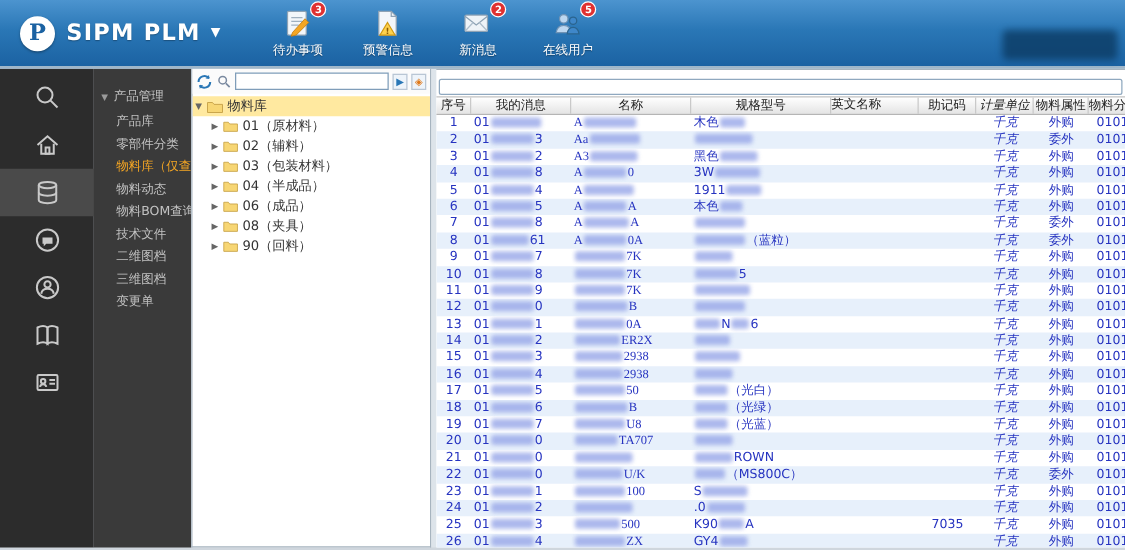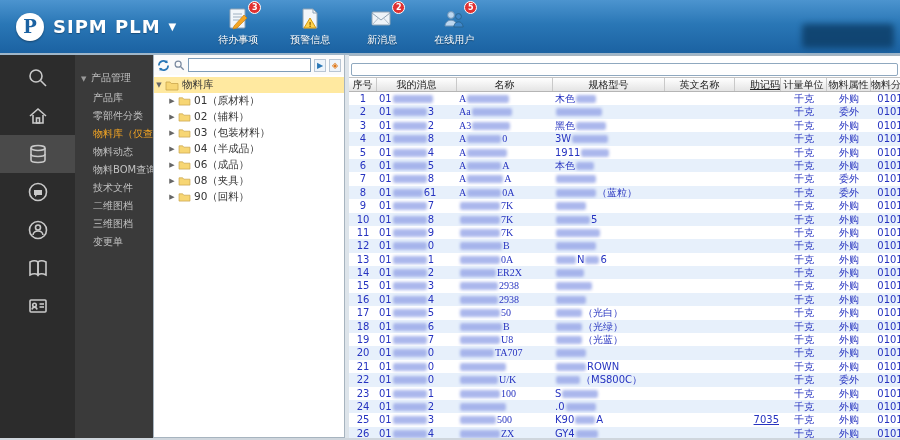--- a/index.html
+++ b/index.html
@@ -77,22 +77,22 @@
   .grid-header { display:flex; height:15px; line-height:14px;
     background:linear-gradient(#ffffff,#e4e4e4); border-top:1px solid #c2c2c2;
     border-bottom:1px solid #b5b5b5; color:#222; }
   .gh-cell { border-right:1px solid #c9c9c9; text-align:center; overflow:hidden;
     white-space:nowrap; flex:none; cursor:pointer; }
   .grid-body { overflow:hidden; }
   .grid-row { display:flex; height:13.4px; line-height:13px; color:#2633c0; cursor:pointer; }
   .grid-row:nth-child(even) { background:#e7f0fb; }
   .g-cell { flex:none; overflow:hidden; white-space:nowrap; padding:0 2px; }
   .c0{width:28px;text-align:center;} .c1{width:80px;} .c2{width:96px;font-family:Liberation Serif, serif;} .c3{width:112px;}
-  .c4{width:70px;text-align:center;} .c5{width:46px;text-align:right;text-decoration:underline;}
-  .c6{width:46px;text-align:center;} .c7{width:44px;text-align:center;} .c8{width:38px;text-align:center;}
+  .c4{width:70px;text-align:left;font-family:Liberation Mono, monospace;} .c5{width:46px;text-align:center;}
+  .c6{width:46px;text-align:center;font-style:italic;} .c7{width:44px;text-align:center;} .c8{width:38px;text-align:center;}
   .rd { display:inline-block; height:8px; border-radius:2px; background:#97a6e8;
     filter:blur(1.6px); opacity:.8; vertical-align:-1px; margin:0 1px; }
 </style>
 </head>
 <body>
 
 <div class="top-header">
   <div class="logo-wrap">
     <div class="logo-circle">P</div>
     <span class="logo-title">SIPM PLM</span>

